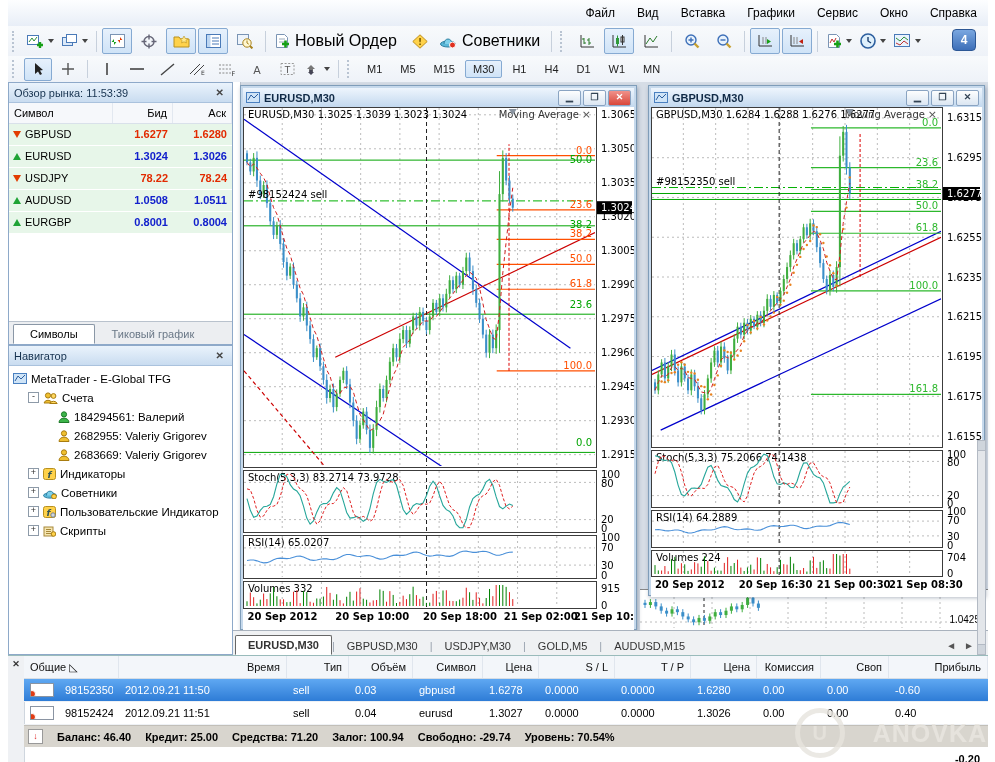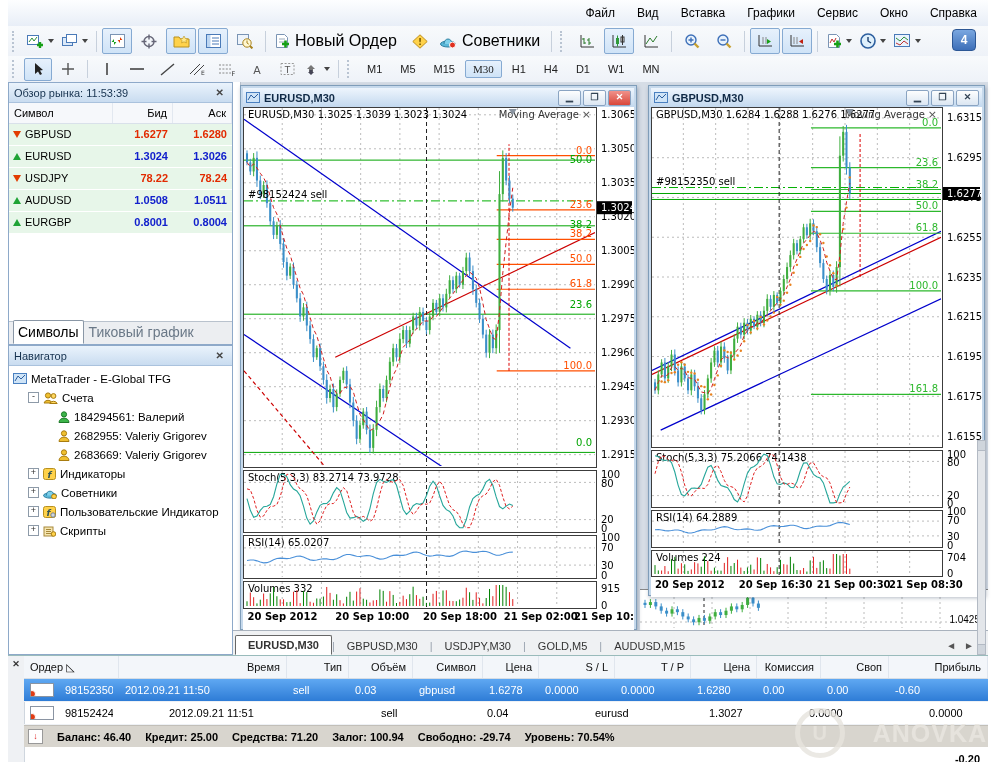--- a/index.html
+++ b/index.html
@@ -12,39 +12,39 @@
   .tb1{top:26px;height:30px;}
   .tb2{top:56px;height:26px;}
   .grip{width:5px;height:70%;border-left:2px dotted #b9c4d2;margin:0 4px;}
   .tsep{width:1px;height:70%;background:#c7d0dc;margin:0 4px;}
   .tbtn{display:inline-flex;align-items:center;justify-content:center;min-width:24px;height:24px;border:1px solid transparent;border-radius:2px;margin:0 1px;gap:2px;padding:0 2px;}
   .tb2 .tbtn{height:21px;min-width:22px;}
   .tbtn.pressed{background:linear-gradient(#e7f1fc,#cfe3f7);border-color:#86aad2;}
   .tbtn .lbl{font-size:16px;padding:0 3px;}
   .caret{width:0;height:0;border-left:3px solid transparent;border-right:3px solid transparent;border-top:4px solid #444;margin-left:2px;}
   .tfb{padding:2px 7px;font-size:11px;color:#222;border:1px solid transparent;border-radius:2px;margin:0 1px;}
-  .tfb.pressed{background:linear-gradient(#e7f1fc,#cfe3f7);border-color:#86aad2;font-family:Liberation Serif, serif;}
+  .tfb.pressed{background:linear-gradient(#e7f1fc,#cfe3f7);border-color:#86aad2;}
   .badge4{position:absolute;right:12px;top:3px;width:22px;height:20px;background:linear-gradient(#7aa7e0,#3d6fb8);border:1px solid #2c5795;border-radius:4px;color:#fff;font-weight:bold;font-size:12px;display:flex;align-items:center;justify-content:center;}
   
   .panel{position:absolute;left:8px;width:225px;background:#fff;border:1px solid #8ea9c9;box-sizing:border-box;}
   .ptitle{height:19px;background:linear-gradient(#eaf3fc,#c9dcf0);border-bottom:1px solid #aac2dd;display:flex;align-items:center;padding:0 5px;font-size:11px;color:#16324f;}
   .ptitle .x{margin-left:auto;color:#444;font-size:10px;font-weight:bold;padding:0 3px;}
   .mwhead{display:grid;grid-template-columns:104px 60px 59px;height:20px;line-height:20px;background:#f6f8fb;border-bottom:1px solid #d9e1ea;}
   .mwhead span{padding:0 5px;border-right:1px solid #e2e8f0;}
   .mwhead span:nth-child(2),.mwhead span:nth-child(3){text-align:right;}
   .mwrow{display:grid;grid-template-columns:104px 60px 59px;height:21px;line-height:21px;background:#e7f6e9;border-bottom:1px solid #fff;}
   .mwrow.hl{background:#fbe7bb;}
   .mwrow .sym{padding-left:4px;display:flex;align-items:center;gap:4px;}
   .mwrow .v{text-align:right;padding-right:5px;font-weight:bold;}
   .v.red{color:#e22a00;}.v.blue{color:#1220cc;}
   .arr{width:0;height:0;border-left:4px solid transparent;border-right:4px solid transparent;}
   .arr.up{border-bottom:7px solid #1fa335;}
   .arr.down{border-top:7px solid #e23c00;}
   .ptabs{position:absolute;left:0;right:0;bottom:0;height:22px;background:#eceef1;border-top:1px solid #b9c2cd;display:flex;align-items:flex-end;padding-left:4px;}
-  .ptab{padding:3px 4px;font-size:14px;color:#6a7887;border:1px solid transparent;}
+  .ptab{padding:3px 16px;font-size:11px;color:#6a7887;border:1px solid transparent;}
   .ptab.active{background:#fff;border:1px solid #8a97a6;border-bottom:1px solid #fff;color:#000;border-radius:2px 2px 0 0;}
   
   .tree{padding:3px 0;}
   .trow{display:flex;align-items:center;height:19px;gap:4px;font-size:11.5px;white-space:nowrap;overflow:hidden;}
   .expbox{width:9px;height:9px;border:1px solid #8d9aa8;background:#fff;font-size:9px;line-height:7px;text-align:center;color:#333;flex:none;}
   .spacer{width:11px;flex:none;}
   
   .mdi{position:absolute;left:233px;top:82px;width:755px;height:548px;background:#d6dde6;}
   .bgsliver{position:absolute;left:0;top:0;width:7px;height:548px;background:#fff;border-right:1px solid #b9c2cd;}
   .bgstrip{position:absolute;left:407px;top:507px;width:348px;height:41px;background:#fff;border-top:1px solid #888;}
@@ -1337,21 +1337,21 @@
         </div>
       </div>
   </div>
 
   <div class="terminal">
     <div class="tstrip">
         <span class="x">✕</span>
       </div>
     <div class="tgrid">
       <div class="thead" id="t-header" style="grid-template-columns: 95px 168px 62px 64px 70px 56px 76px 76px 66px 64px 68px 99px;">
-          <span>Ордер ◺</span>
+          <span>Общие ◺</span>
           <span>Время</span>
           <span>Тип</span>
           <span>Объём</span>
           <span>Символ</span>
           <span>Цена</span>
           <span>S / L</span>
           <span>T / P</span>
           <span>Цена</span>
           <span>Комиссия</span>
           <span>Своп</span>
@@ -1368,21 +1368,21 @@
             <span>0.03</span>
             <span>gbpusd</span>
             <span>1.6278</span>
             <span>0.0000</span>
             <span>0.0000</span>
             <span>1.6280</span>
             <span>0.00</span>
             <span>0.00</span>
             <span>-0.60</span>
           </div>
-          <div class="trowd" style="grid-template-columns: 95px 168px 62px 64px 70px 56px 76px 76px 66px 64px 68px 99px; gap: 44px;">
+          <div class="trowd" style="grid-template-columns: 95px 168px 62px 64px 70px 56px 76px 76px 66px 64px 68px 99px;">
             <span>
               <span class="docic"></span>
               <span>98152424</span>
             </span>
             <span>2012.09.21 11:51</span>
             <span>sell</span>
             <span>0.04</span>
             <span>eurusd</span>
             <span>1.3027</span>
             <span>0.0000</span>

